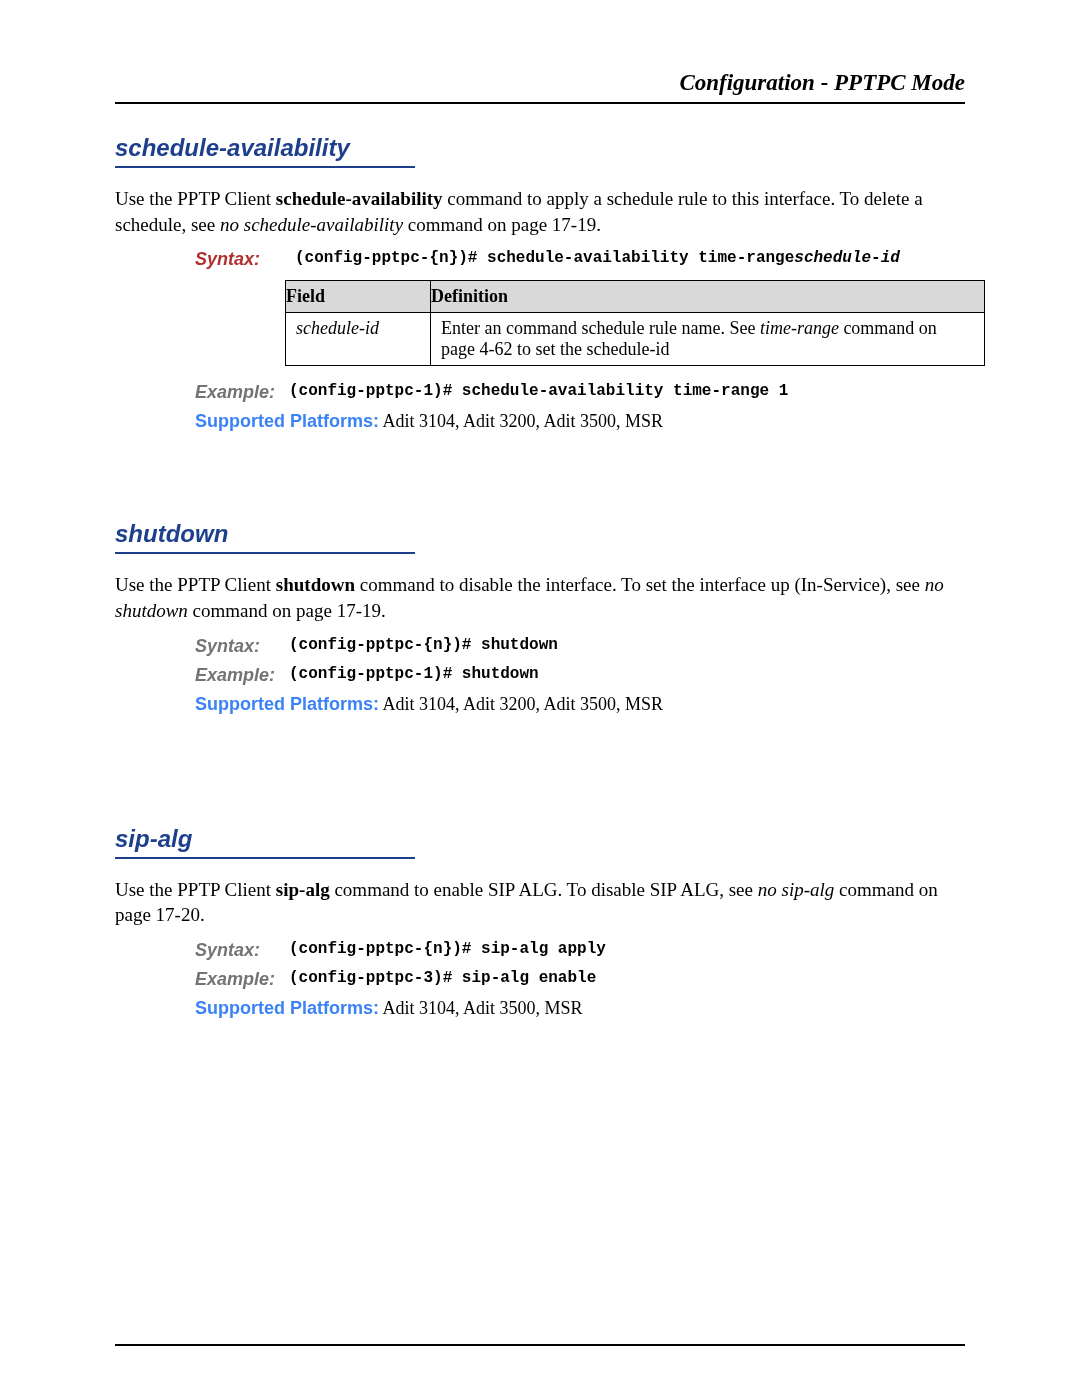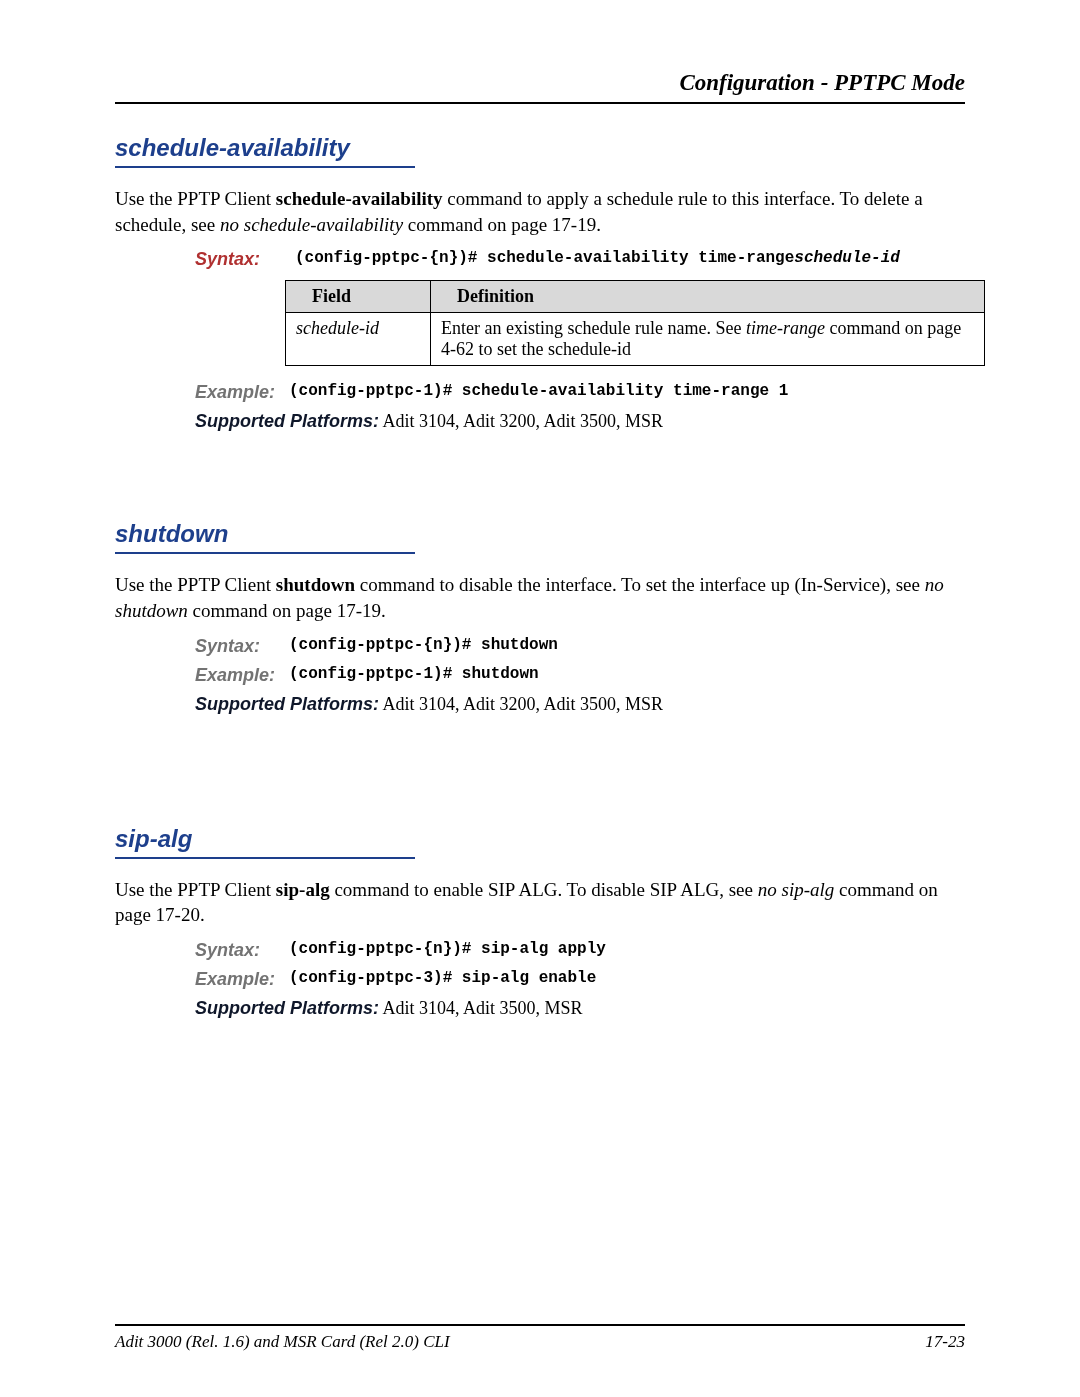--- a/index.html
+++ b/index.html
@@ -99,39 +99,38 @@
       margin-left: 170px;
       margin-top: 8px;
       margin-bottom: 16px;
       width: 700px;
     }
     table.defn th {
       background: #d9d9d9;
       text-align: left;
       font-weight: bold;
       font-size: 18px;
-      padding: 5px 26px;
+      padding: 5px 0;
       border: 1px solid #000;
     }
     table.defn td {
       font-size: 18px;
       padding: 5px 10px;
       border: 1px solid #000;
       vertical-align: top;
     }
     .platforms-line {
       margin-left: 80px;
       margin-top: 6px;
       font-size: 18px;
     }
     .platforms-line .lbl {
       font-family: Arial, Helvetica, sans-serif;
       font-weight: bold;
-      font-style: italic;
-      color: #0f172a;
+      color: #3b82f6;
     }
     .platforms-line .val {
       font-weight: normal;
     }
     .section-gap {
       height: 88px;
     }
     .footer {
       position: absolute;
       bottom: 45px;
@@ -172,21 +171,21 @@
 
 <table class="defn">
   <tbody>
       <tr>
     <th style="width:145px">Field</th>
     <th>Definition</th>
   </tr>
   <tr>
     <td class="italic">schedule-id</td>
     <td>
-      <span>Enter an existing schedule rule name. See </span><span class="italic">time-range</span><span> command on page 4-62 to set the schedule-id</span>
+      <span>Enter an command schedule rule name. See </span><span class="italic">time-range</span><span> command on page 4-62 to set the schedule-id</span>
     </td>
   </tr>
 </tbody>
   </table>
 
 <div class="label-block">
   <span class="label-red">Example:</span>
   <span class="mono">(config-pptpc-1)# schedule-availability time-range 1</span>
 </div>
 <div class="platforms-line">
@@ -226,17 +225,13 @@
 <div class="label-block">
   <span class="label-red">Example:</span>
   <span class="mono">(config-pptpc-3)# sip-alg enable</span>
 </div>
 <div class="platforms-line">
   <span class="lbl">Supported Platforms:</span><span class="val">  Adit 3104, Adit 3500, MSR</span>
 </div>
 
 <div class="footer">
   <div class="footer-rule"></div>
-  <div class="footer-row">
-    <span>Adit 3000 (Rel. 1.6) and MSR Card (Rel 2.0) CLI</span>
-    <span>17-23</span>
-  </div>
 </div>
 
 </body></html>

